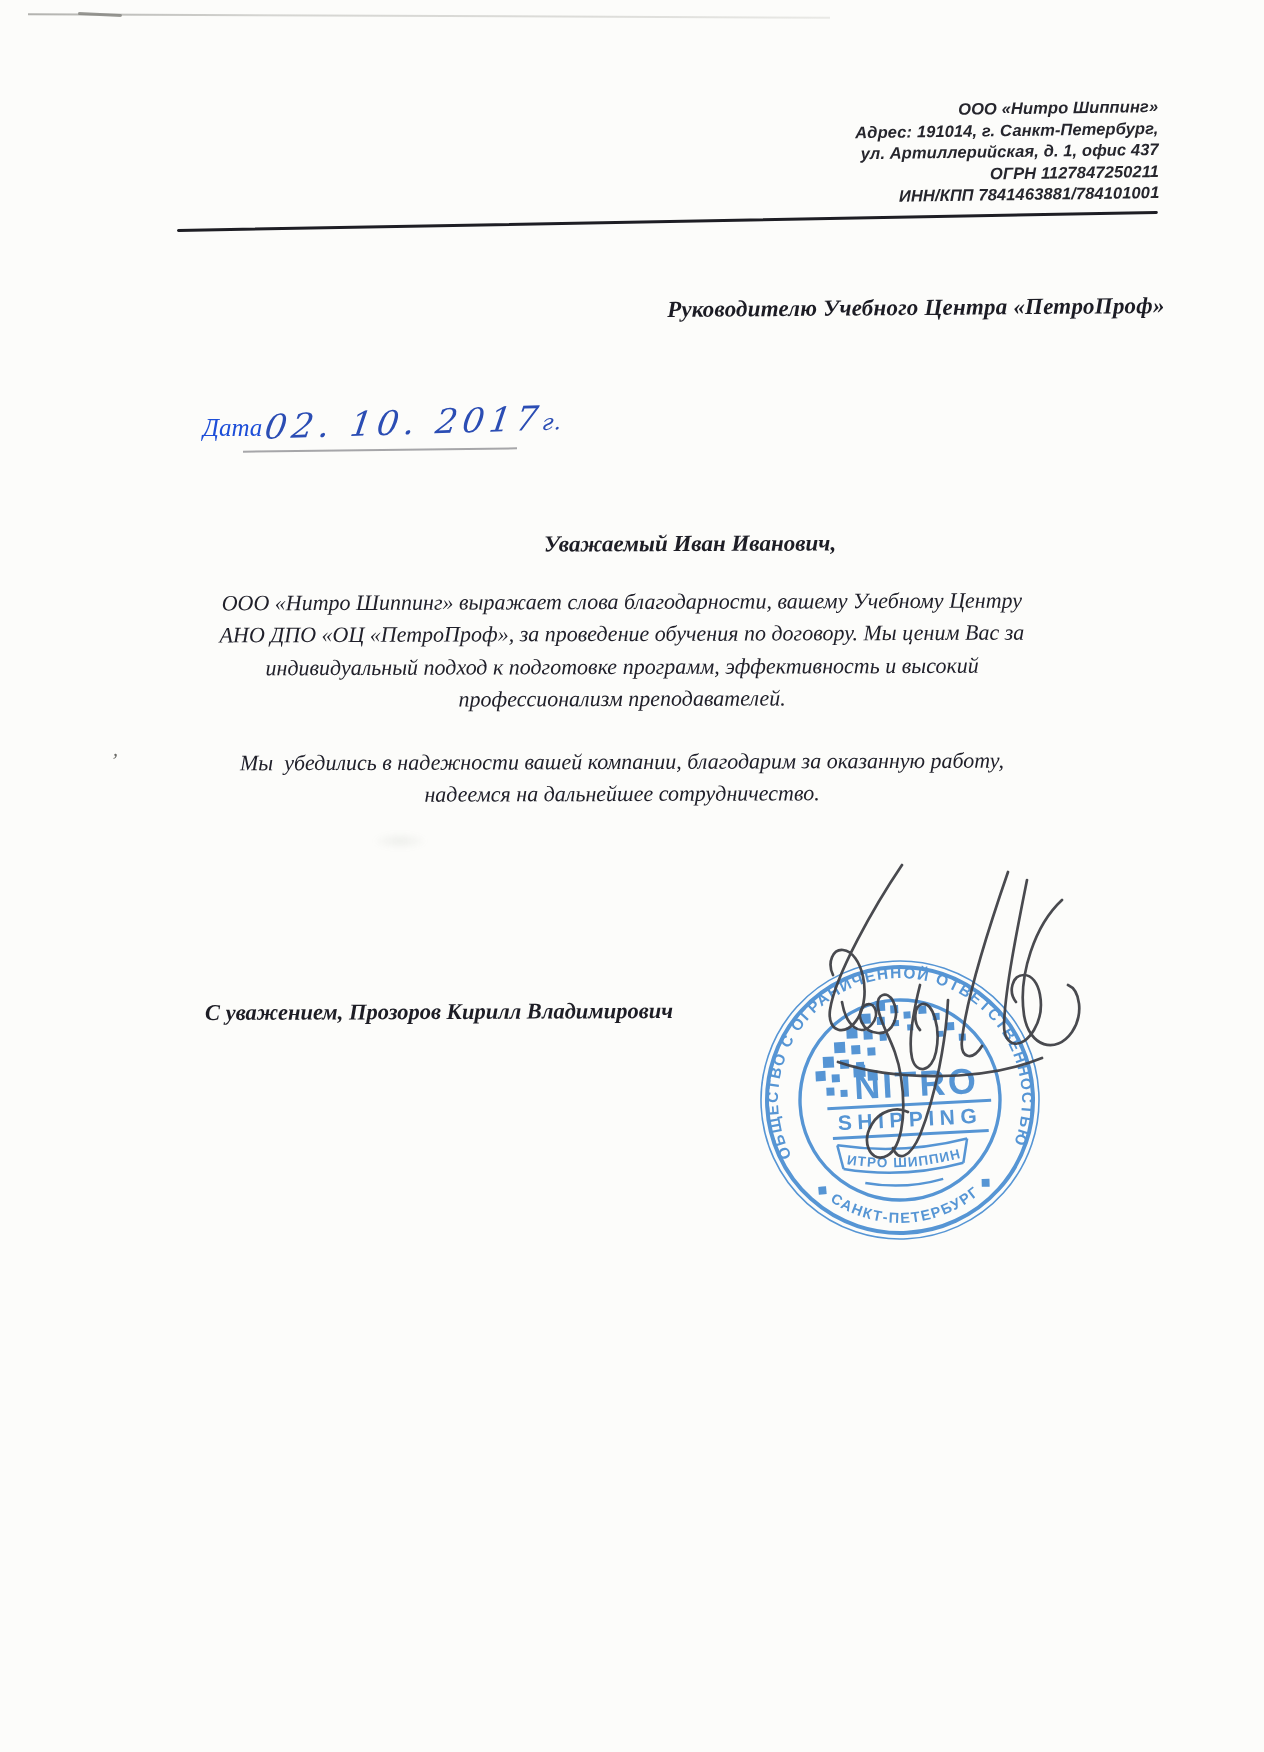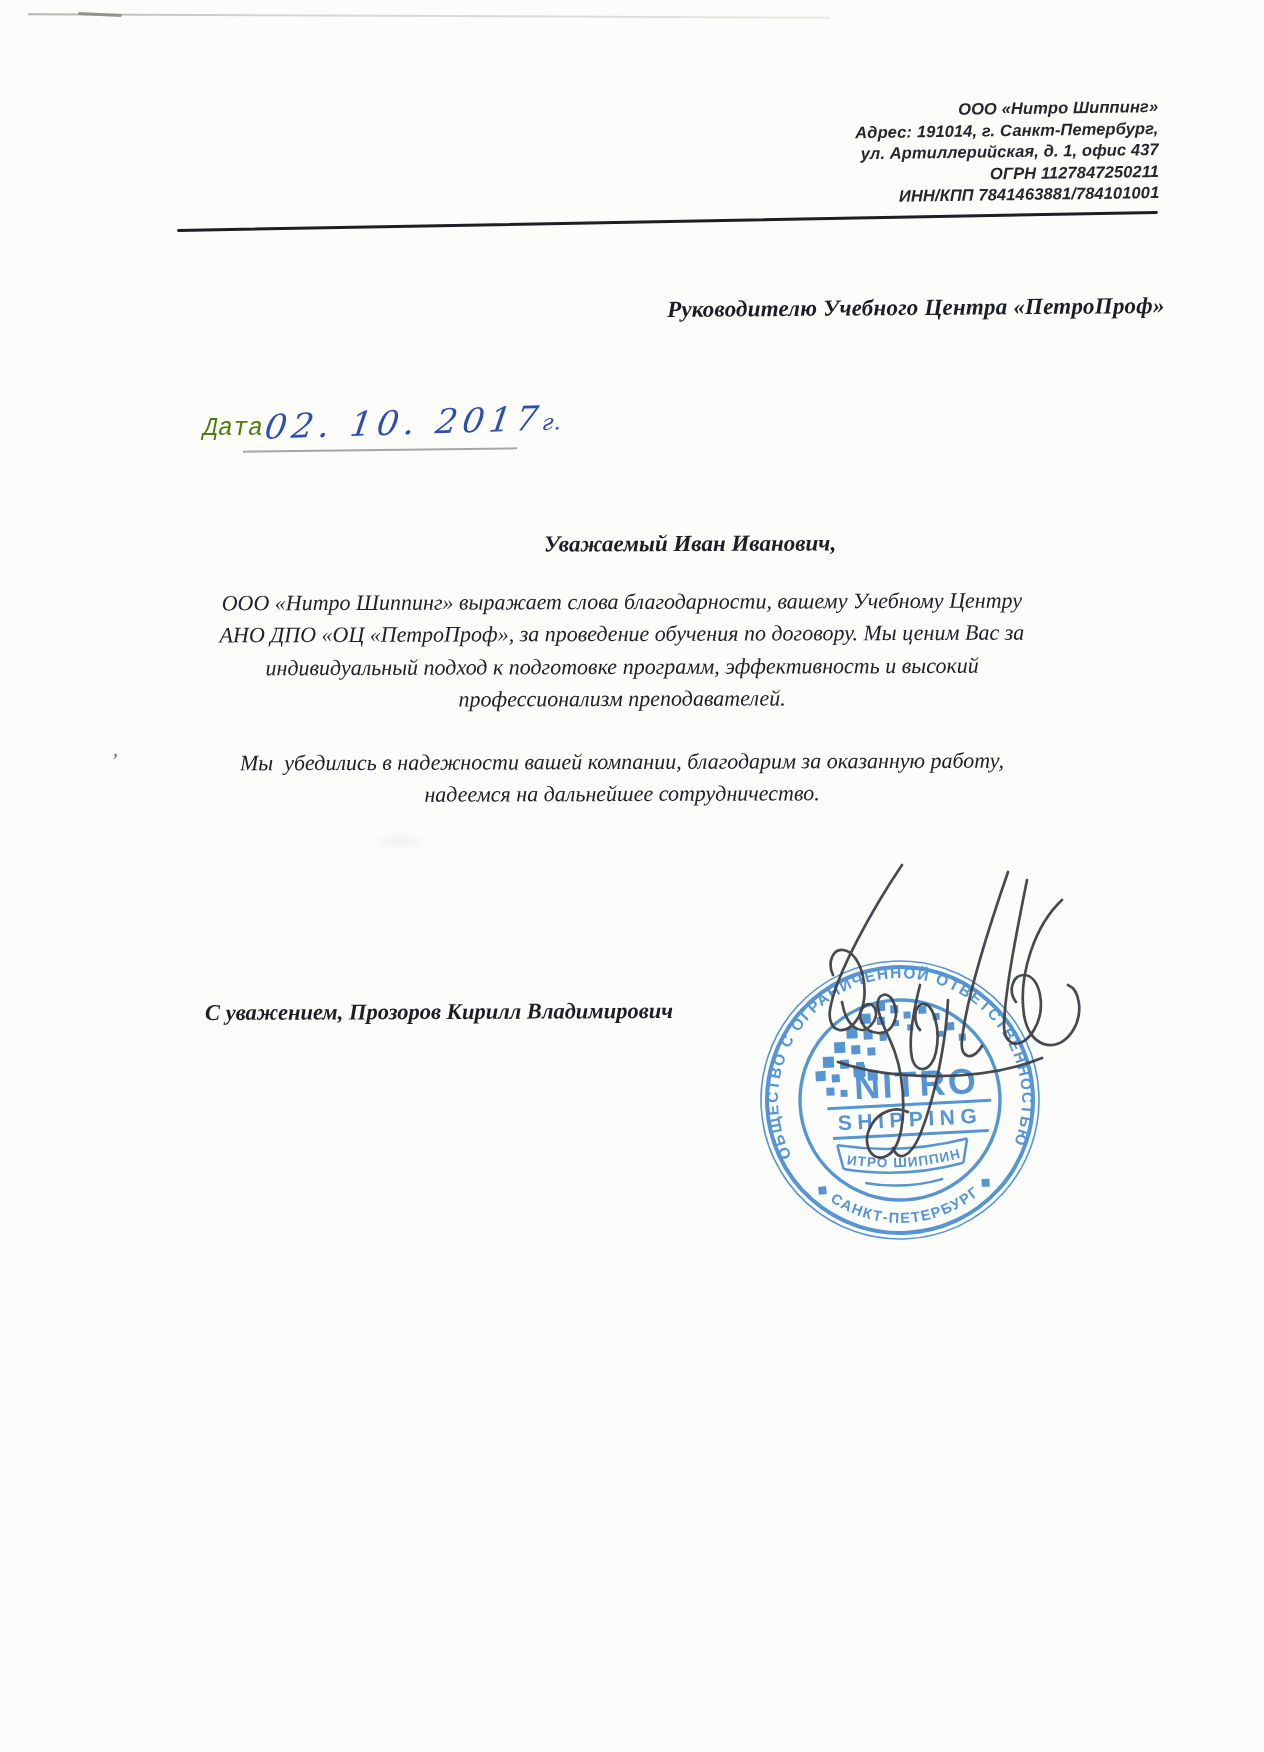--- a/index.html
+++ b/index.html
@@ -50,21 +50,21 @@
   
   .addressee{
     position:absolute;top:293px;right:100px;
     font-weight:bold;font-style:italic;font-size:23px;color:#1c1c24;
     transform:rotate(-0.45deg);transform-origin:right top;
     letter-spacing:.2px;white-space:nowrap;
   }
   
   .date-label{
     position:absolute;left:203px;top:414px;
-    font-style:italic;font-size:25px;color:#4d7c0f;font-family:Liberation Mono, monospace;
+    font-style:italic;font-size:25px;color:#1d4ed8;
   }
   .date-underline{
     position:absolute;left:243px;top:449px;width:274px;height:1.8px;
     background:#97979a;transform:rotate(-0.7deg);opacity:.85;
   }
   .date-hand{
     position:absolute;left:266px;top:402px;
     font-style:italic;font-size:34px;color:#2b4db4;
     letter-spacing:5px;white-space:nowrap;
     transform:skewX(-10deg) rotate(-1.8deg);

